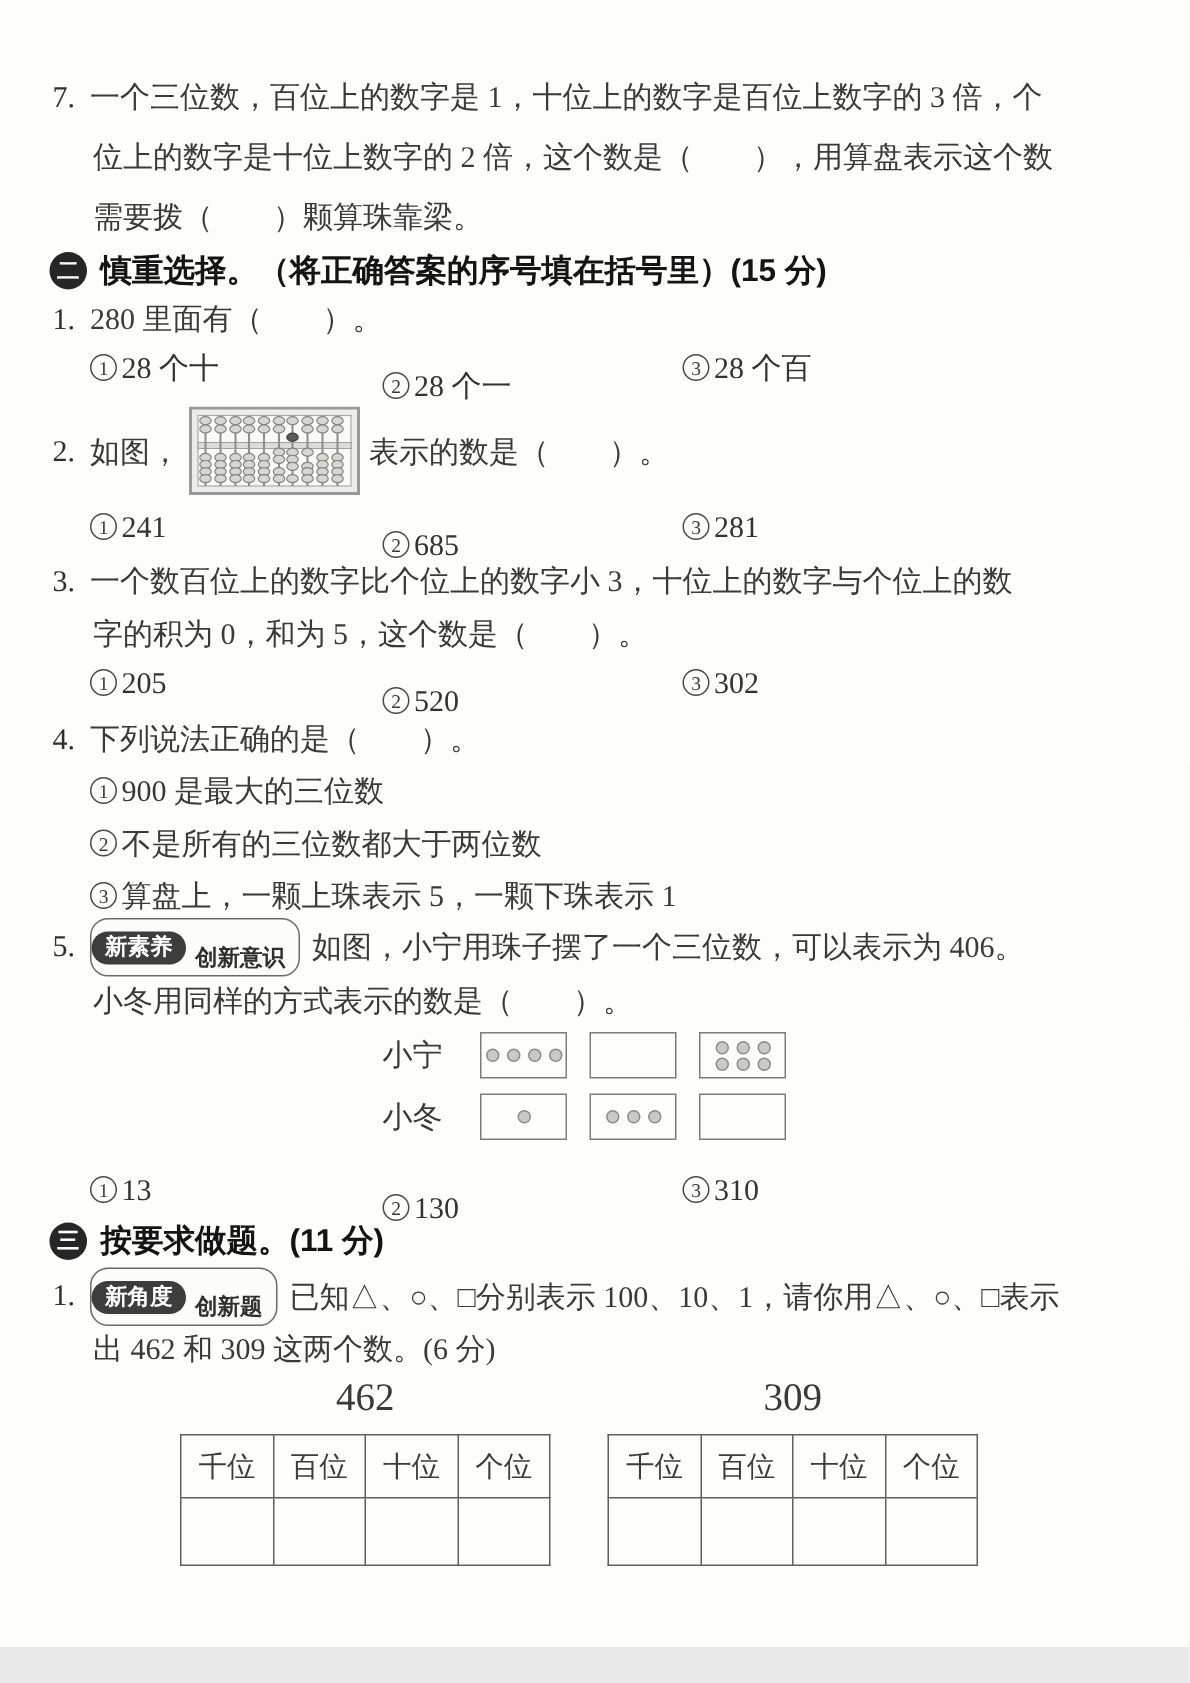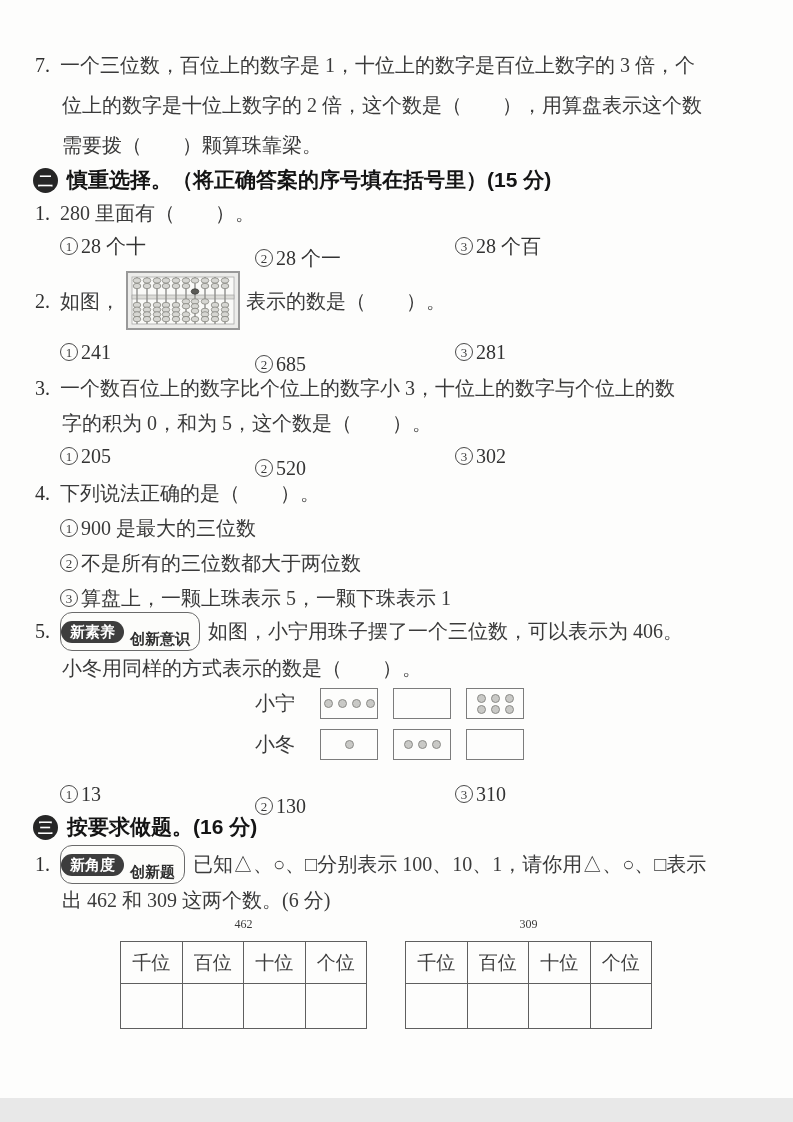--- a/index.html
+++ b/index.html
@@ -48,21 +48,21 @@
   .bead-box {
     width:58px; height:31px; border:1px solid #7c7c7c; background:#fdfdfc;
     display:flex; flex-direction:column; justify-content:center; align-items:center; gap:2px;
   }
   .bead-row { display:flex; gap:5px; }
   .bead {
     width:9px; height:9px; border-radius:50%;
     background:#c9c9c6; border:1.5px solid #8b8b88;
   }
   .ptable-wrap { position:absolute; width:247px; }
-  .ptable-title { text-align:center; font-size:12px; color:#3a3a3a; margin-bottom:9px; }
+  .ptable-title { text-align:center; font-size:26px; color:#3a3a3a; margin-bottom:9px; }
   table.ptable { border-collapse:collapse; width:247px; }
   table.ptable td {
     border:1px solid #5f5f5f; width:25%; text-align:center;
     font-size:19px; color:#3c3c3c;font-family:Liberation Mono, monospace;
   }
   table.ptable tr.hrow td { height:42px; }
   table.ptable tr.brow td { height:45px; }
   .footer {
     position:absolute; left:0; width:793px; text-align:center;
     font-size:17px; color:#3f3f3f; letter-spacing:3px;
@@ -255,21 +255,21 @@
   </div>
 
   <div class="optrow" style="top:779px;">
     <span class="opt"><span class="circ">1</span><span>13</span></span>
     <span class="opt"><span class="circ">2</span><span>130</span></span>
     <span class="opt"><span class="circ">3</span><span>310</span></span>
   </div>
 
   <div class="sec-header" style="top:813px; left:33px;">
     <span class="sec-icon">三</span>
-    <span>按要求做题。(16 分)</span>
+    <span>按要求做题。(11 分)</span>
   </div>
 
   <div class="badge-row" style="top:845px; left:35px;">
     <span class="qnum">1.</span>
     <span class="badge-group">
       <span class="badge-fill">新角度</span>
       <span class="badge-line">创新题</span>
     </span>
     <span>已知△、○、□分别表示 100、10、1，请你用△、○、□表示</span>
   </div>

